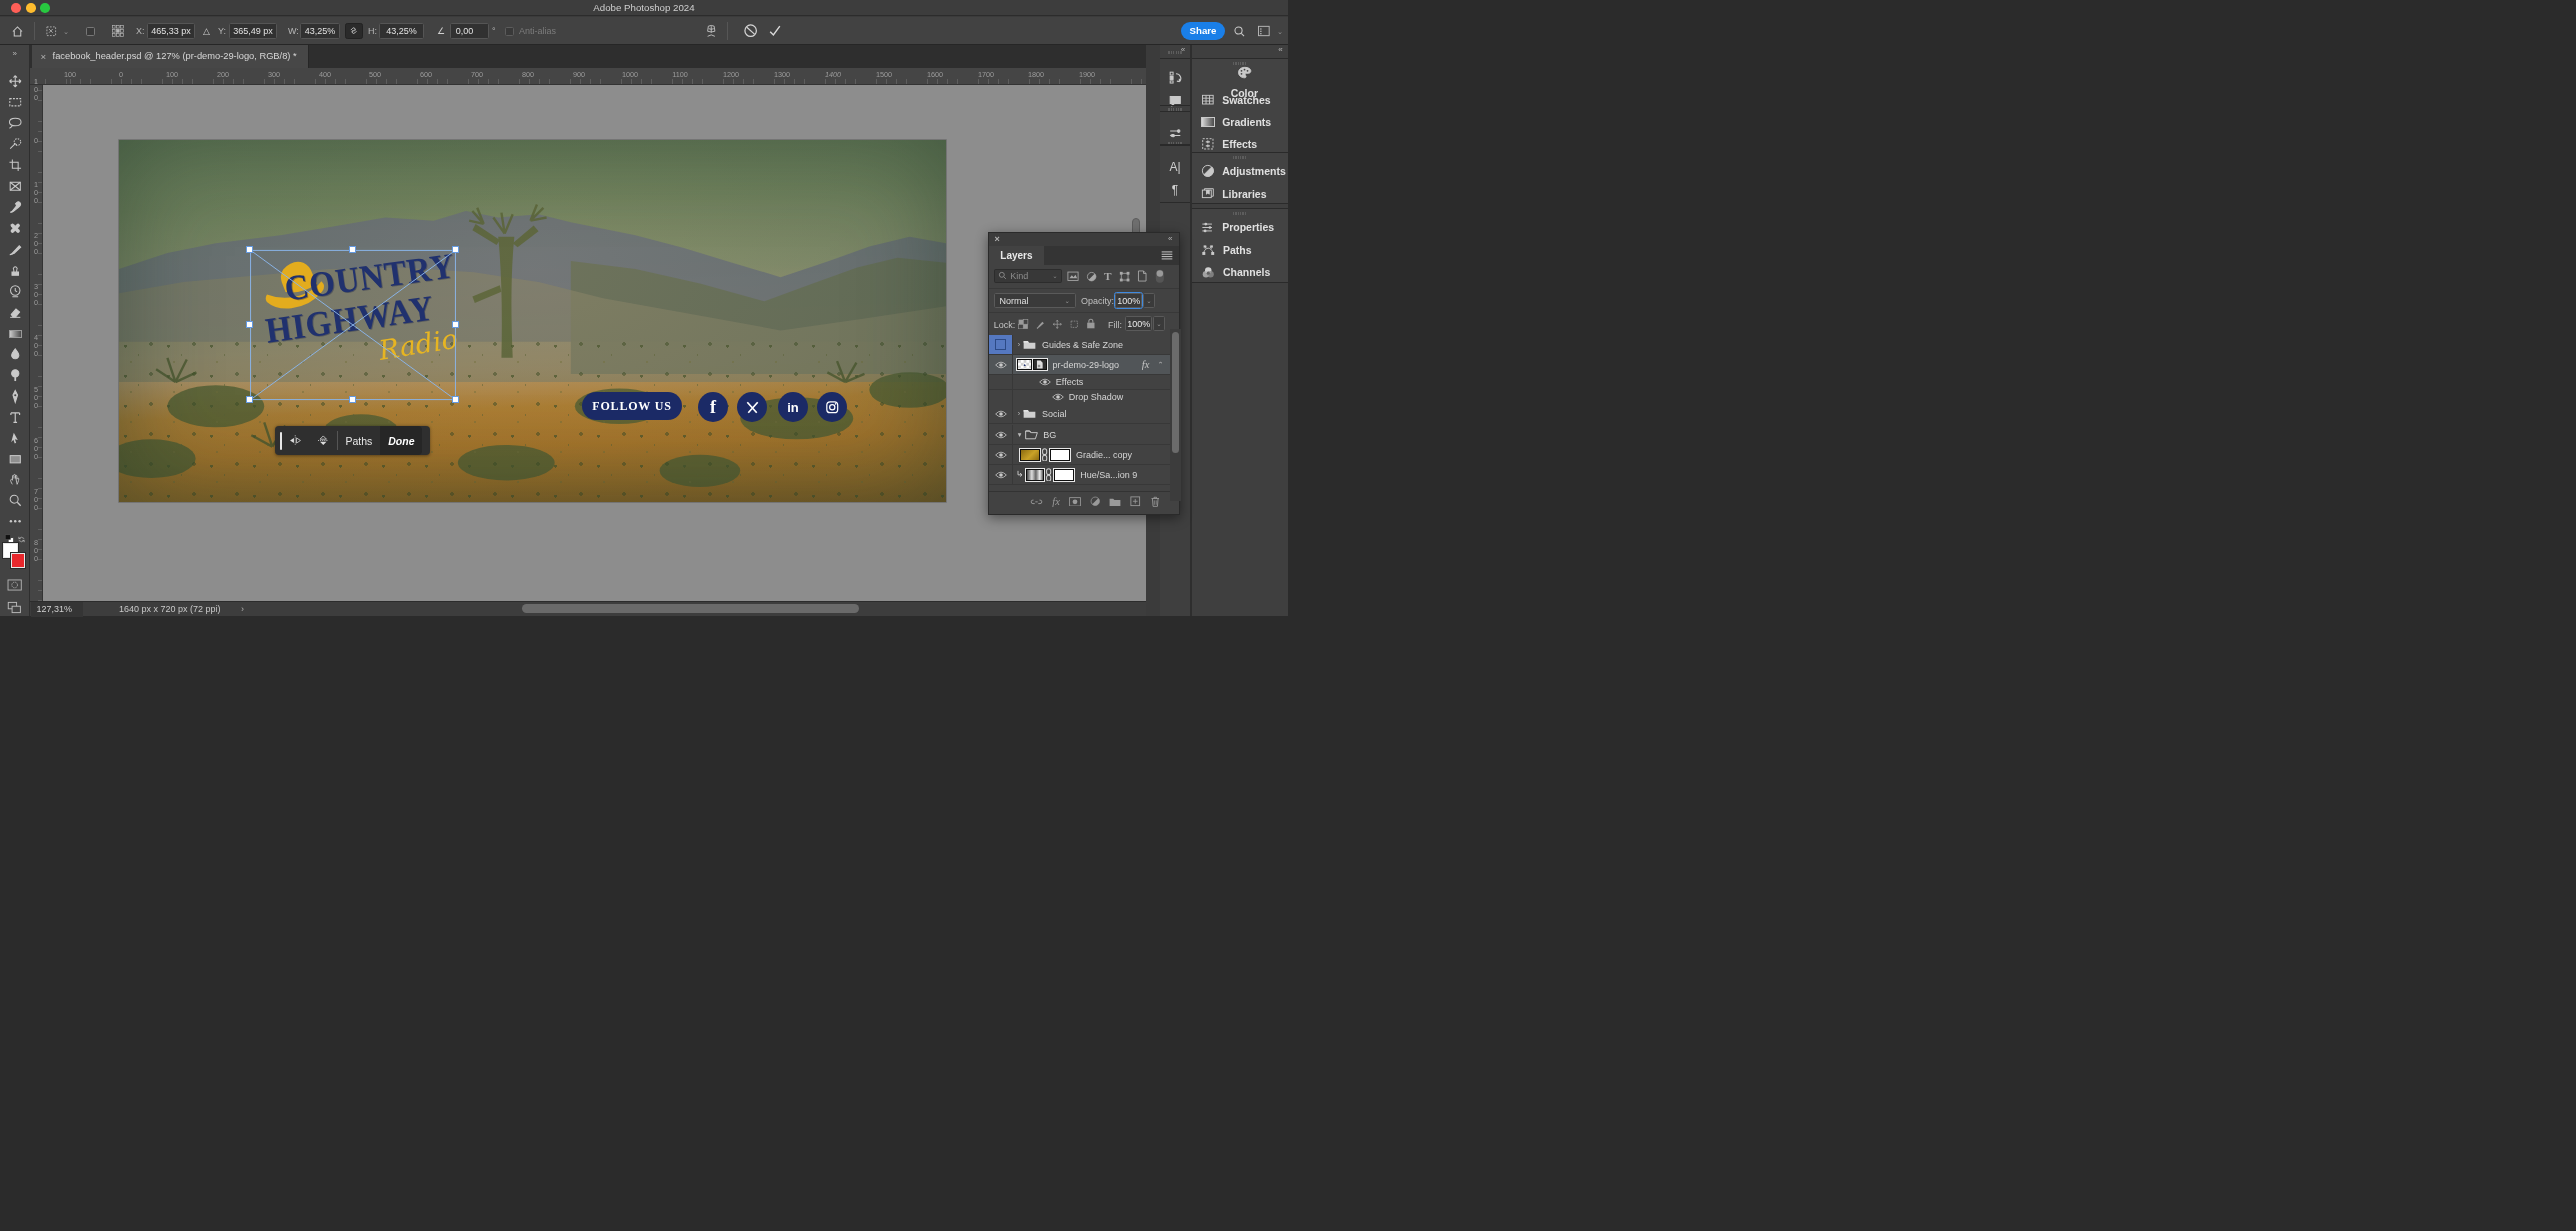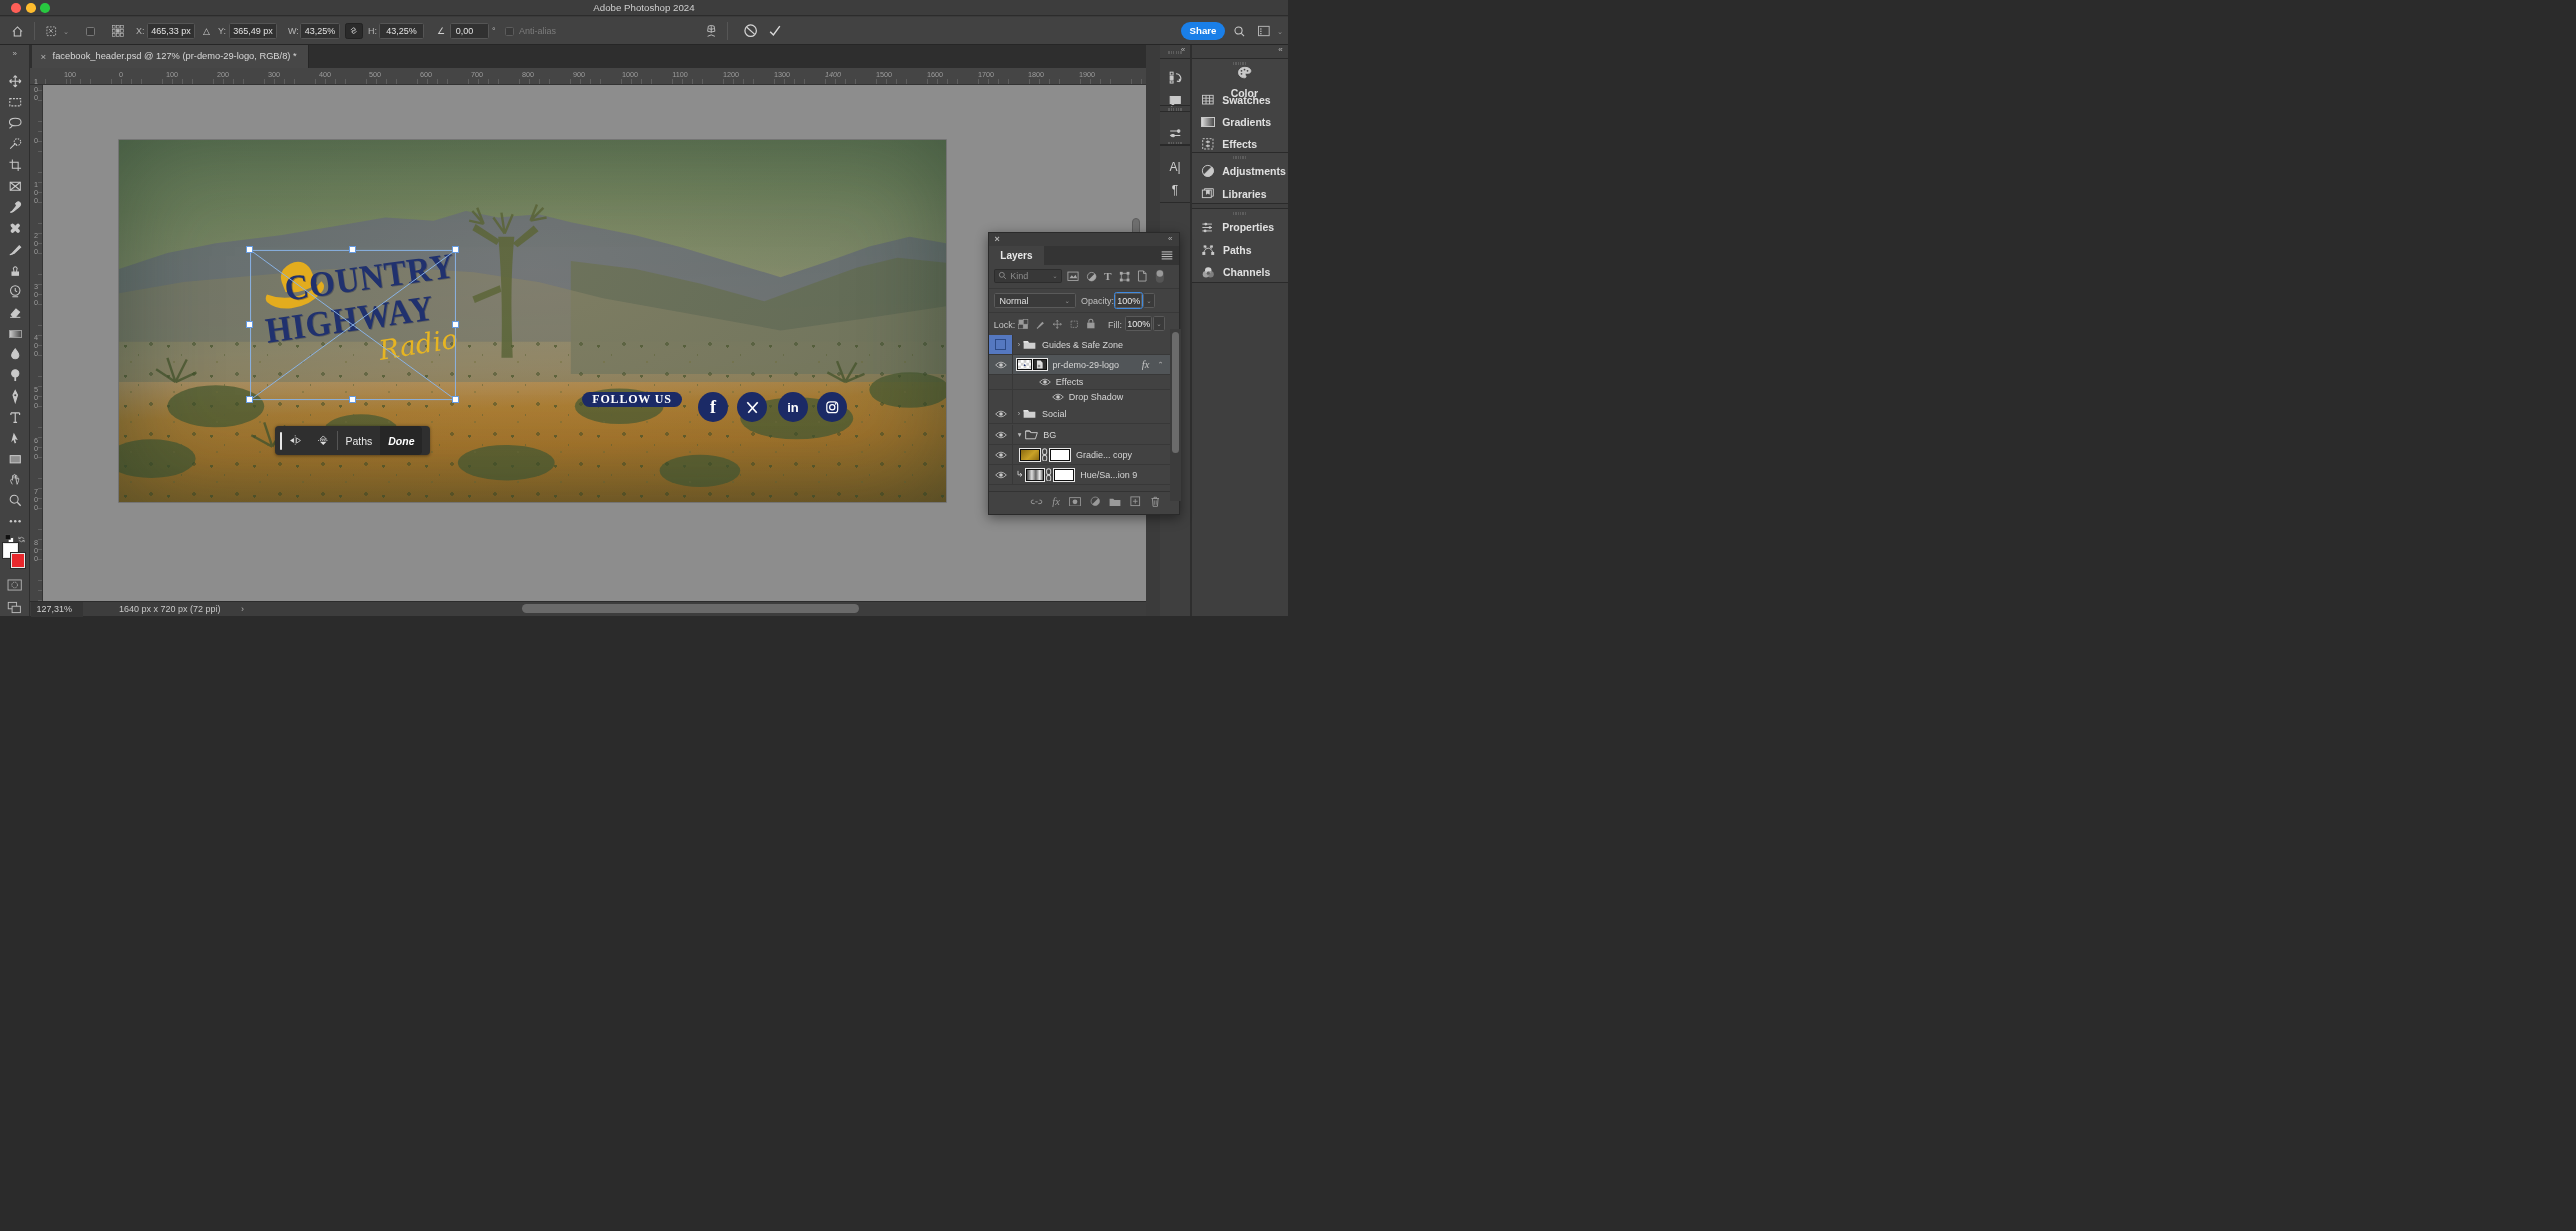--- a/index.html
+++ b/index.html
@@ -60,21 +60,21 @@
                       radial-gradient(circle 2px at 12px 22.6px, rgba(120,110,55,.45) 55%, transparent 60%);
      background-size:43px 30px; }
   .tint { position:absolute; inset:0; background:radial-gradient(ellipse at 50% 35%, rgba(120,150,100,.10) 0%, rgba(45,85,65,.28) 100%); }
   .vign { position:absolute; inset:0; box-shadow:inset 0 0 97px rgba(30,50,35,.45); }
 
   
   .logo-word { position:absolute; color:#20316e; font-family:"Liberation Serif", serif; font-weight:bold; transform-origin:left center; letter-spacing:0.8px; text-shadow:0.8px 0.8px 0 rgba(20,30,70,.35); }
   .logo-script { position:absolute; color:#e7b522; font-family:"DejaVu Serif", serif; font-style:italic; transform-origin:left center; }
 
   
-  .follow-pill { position:absolute; left:463px; top:252px; width:100px; height:15px; background:#1b2a66; border-radius:15.3px; display:flex; align-items:center; justify-content:center; color:#fff; font-family:"Liberation Serif", serif; font-weight:bold; font-size:12px; letter-spacing:0.8px; }
+  .follow-pill { position:absolute; left:463px; top:252px; width:100px; height:28px; background:#1b2a66; border-radius:15.3px; display:flex; align-items:center; justify-content:center; color:#fff; font-family:"Liberation Serif", serif; font-weight:bold; font-size:12px; letter-spacing:0.8px; }
   .soc { position:absolute; top:252px; width:30px; height:30px; border-radius:50%; background:#1b2a66; color:#fff; display:flex; align-items:center; justify-content:center; }
 
   
   .tbox { position:absolute; left:207px; top:165px; width:206px; height:150px; }
   .tbox svg { position:absolute; inset:0; overflow:visible; }
   .handle { position:absolute; width:7.3px; height:7.3px; background:#fff; border:0.8px solid #659ae0; }
 
   
   .tbar { position:absolute; left:232px; top:341px; width:155px; height:29px; background:#2f2f2f; border-radius:4px; box-shadow:0 0.8px 3.2px rgba(0,0,0,.4); display:flex; align-items:center; }
   .tbar .grip { width:2px; height:18px; background:#e6e6e6; border-radius:1.6px; margin-left:4.8px; }

